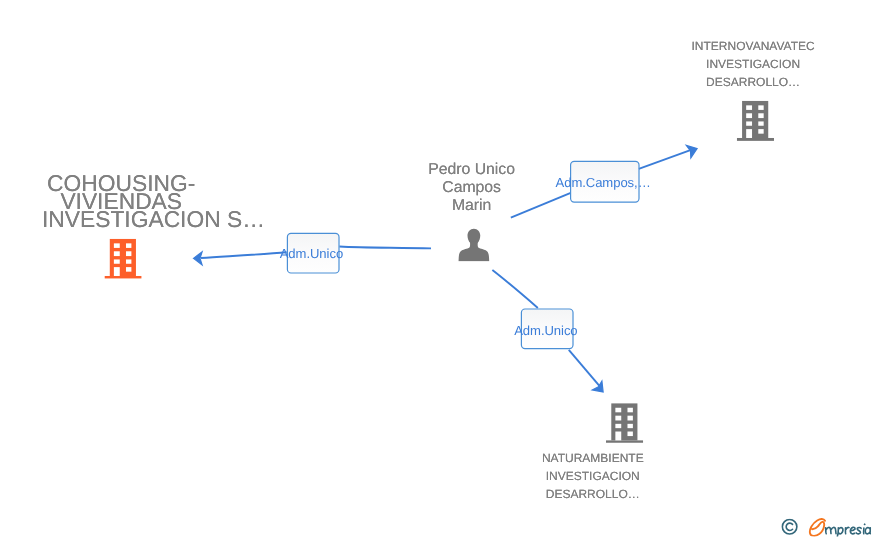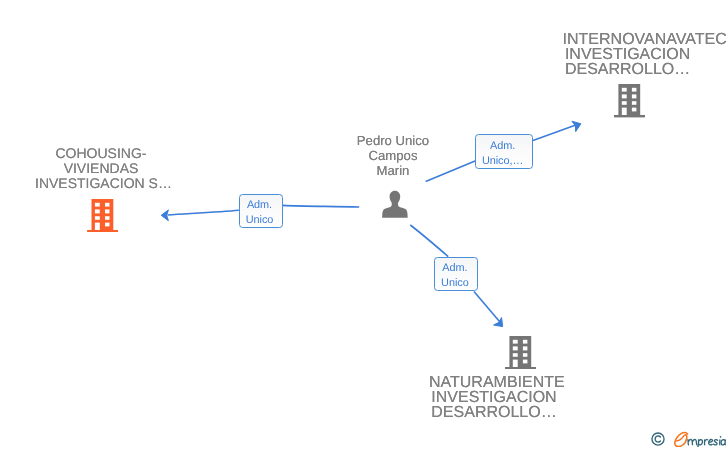--- a/index.html
+++ b/index.html
@@ -4,33 +4,33 @@
 <title>Relationship diagram</title>
 <style>
   html,body{margin:0;padding:0;}
   body{width:728px;height:450px;background:#ffffff;
        font-family:"Liberation Sans",sans-serif;overflow:hidden;position:relative;
        -webkit-font-smoothing:antialiased;text-rendering:geometricPrecision;}
   #stage{position:absolute;left:0;top:0;width:728px;height:450px;background:#fff;}
   .edges{position:absolute;left:0;top:0;width:728px;height:450px;}
 
   .nlabel{position:absolute;text-align:center;color:#808080;
-          font-size:16px;line-height:15px;white-space:nowrap;
+          font-size:10px;line-height:15px;white-space:nowrap;
           text-shadow:0 0 0.35px #808080;}
-  .nlabel.lg{font-size:14px;}
+  .nlabel.lg{font-size:19px;}
   .nlabel.md{font-size:13.15px;}
 
   .ln{display:block;line-height:inherit;height:15px;}
   .icon{position:absolute;}
 
   .edgebox{position:absolute;box-sizing:border-box;
            border:1.6px solid #4a8fd6;border-radius:3.5px;
            background:linear-gradient(to bottom,#f4f5f6 0%,#fbfbfc 55%,#fefefe 100%);color:#3b7dd8;
            font-size:10.9px;line-height:15px;text-align:center;
-           display:flex;flex-direction:column;align-items:center;justify-content:center;
+           display:flex;align-items:center;justify-content:center;
            white-space:nowrap;padding:4px 2.8px 0 0;letter-spacing:-0.05px;}
 
   .wm{position:absolute;display:flex;align-items:flex-end;}
 </style>
 </head>
 <body>
 
 <div id="stage" style="background-color: rgb(255, 255, 255);">
 
   <svg class="edges" viewBox="0 0 728 450" width="728" height="450">
@@ -121,21 +121,21 @@
     <rect x="35.8" y="47.2" width="9.0" height="7.6" fill="#fff"></rect>
   </svg>
 
   <div class="edgebox" style="left: 238.9px; top: 193.5px; width: 44px; height: 34px; color: rgb(59, 125, 216); border-color: rgb(74, 143, 214);">
     <span class="ln">Adm.</span>
     <span class="ln">Unico</span>
   </div>
 
   <div class="edgebox" style="left: 475.4px; top: 134.4px; width: 57.2px; height: 34.6px; color: rgb(59, 125, 216); border-color: rgb(74, 143, 214);">
     <span class="ln">Adm.</span>
-    <span class="ln">Unico,…</span>
+    <span class="ln">Campos,…</span>
   </div>
 
   <div class="edgebox" style="left: 434.3px; top: 257.4px; width: 44px; height: 34px; color: rgb(59, 125, 216); border-color: rgb(74, 143, 214);">
     <span class="ln">Adm.</span>
     <span class="ln">Unico</span>
   </div>
 
   <div class="wm" style="left:651px;top:431px;">
     <svg width="14" height="14" viewBox="0 0 14 14" style="margin-right:7px;">
       <circle cx="7" cy="7" r="6.05" fill="none" stroke="#33677a" stroke-width="1.35"></circle>

